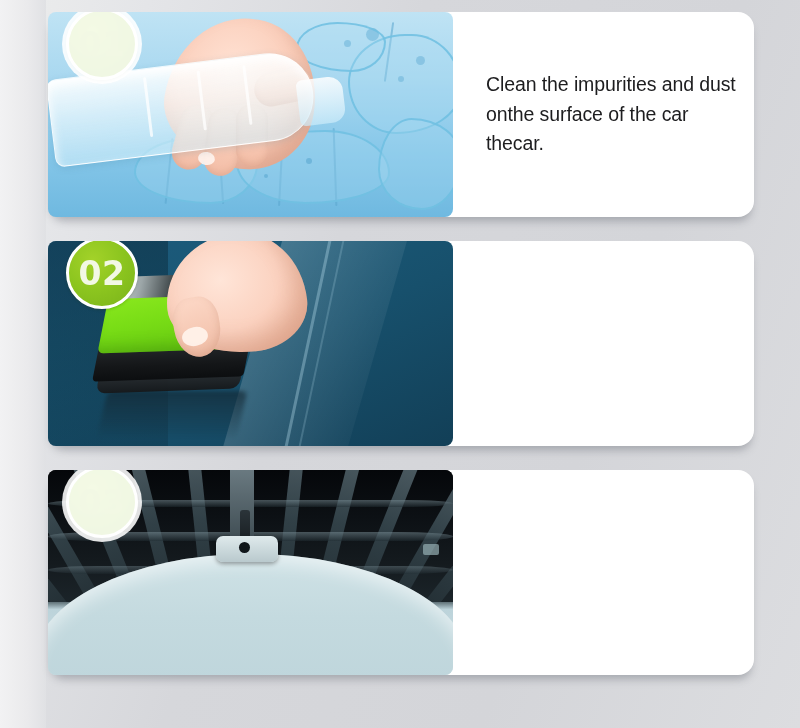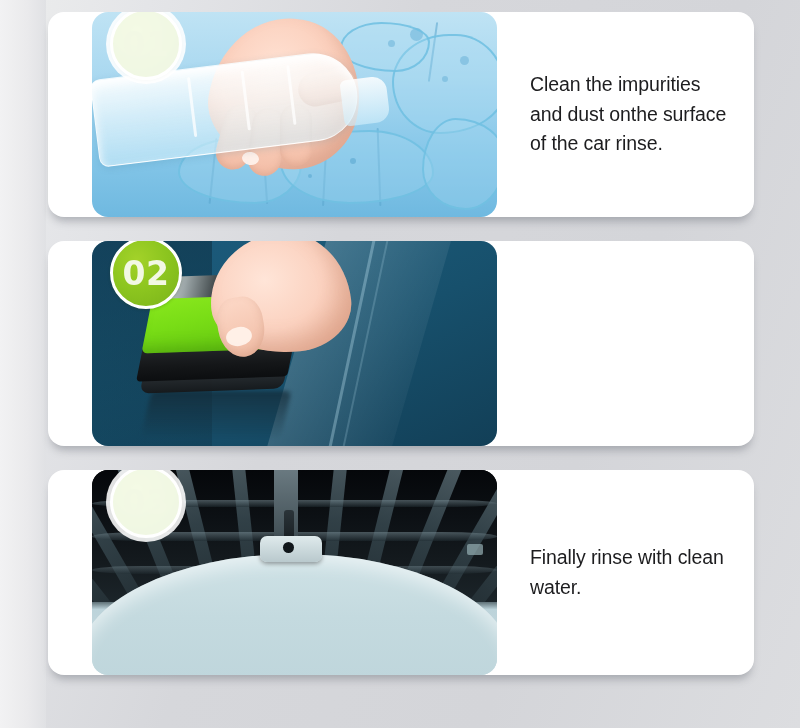--- a/index.html
+++ b/index.html
@@ -46,23 +46,22 @@
     box-shadow: 0 7px 9px -3px rgba(90,95,105,0.40);
     display: flex;
     align-items: stretch;
   }
 
   
   .photo {
     position: relative;
     width: 405px;
     flex: 0 0 405px;
-    border-radius: 16px;
+    border-radius: 8px;
     overflow: hidden;
-    margin-left: 44px;
   }
 
   
   .text-panel {
     flex: 1 1 auto;
     display: flex;
     align-items: center;
     padding-left: 33px;
     padding-right: 18px;
   }
@@ -402,21 +401,21 @@
           <div class="ph1 bottle-ridge" style="left:96px;"></div>
           <div class="ph1 bottle-ridge" style="left:150px;"></div>
           <div class="ph1 bottle-ridge" style="left:196px;"></div>
         </div>
         <div class="ph1 bottle-neck"></div>
         <div class="badge with-halo">
           <span class="badge-num">01</span>
         </div>
       </div>
       <div class="text-panel">
-        <p class="step-text">Clean the impurities and dust onthe surface of the car rinse.</p>
+        <p class="step-text">Clean the impurities and dust onthe surface of the car thecar.</p>
       </div>
     </div>
 
     <div class="card">
       <div class="photo ph2">
         <div class="ph2 hood-dark"></div>
         <div class="ph2 hood-sheen"></div>
         <div class="ph2 hood-line hl1"></div>
         <div class="ph2 hood-line hl2"></div>
         <div class="ph2 reflection"></div>
@@ -455,19 +454,16 @@
         </div>
         <div class="ph3 mirror-stem"></div>
         <div class="ph3 mirror-dot"></div>
         <div class="ph3 sticker"></div>
         <div class="ph3 glass"></div>
         <div class="ph3 mirror-mount"></div>
         <div class="badge with-halo">
           <span class="badge-num">03</span>
         </div>
       </div>
-      <div class="text-panel">
-        <p class="step-text">Finally rinse with clean water.</p>
-      </div>
     </div>
 
   </div>
 </div>
 
 </body></html>

